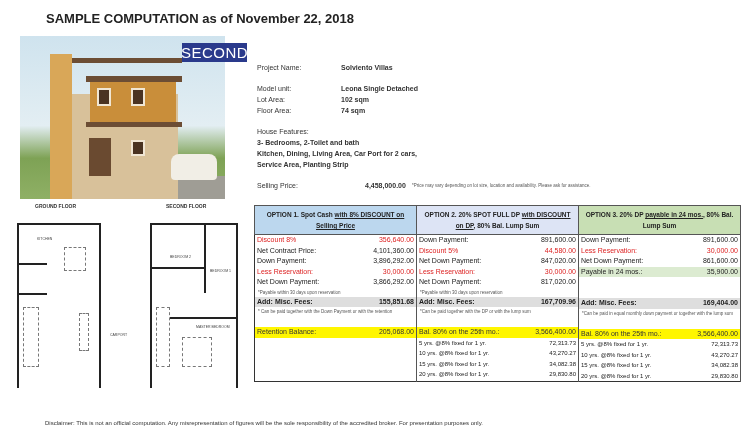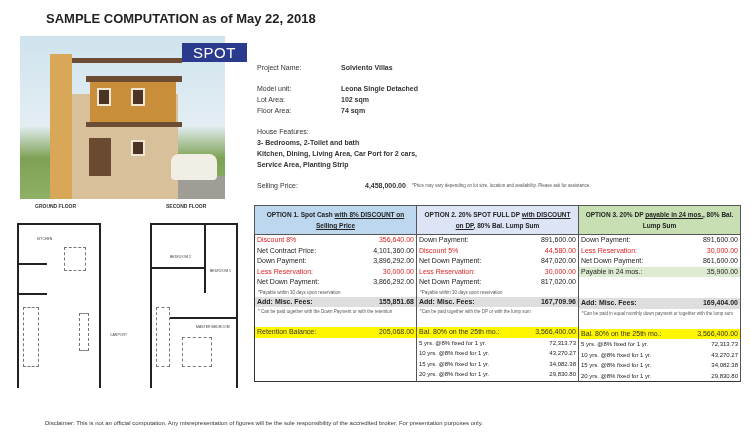--- a/index.html
+++ b/index.html
@@ -43,37 +43,37 @@
   .plan { position: absolute; border: 2px solid #222; }
   .room-label { position: absolute; font-size: 3.5px; color: #444; }
   .wall { position: absolute; background: #222; }
   .dash { position: absolute; border: 1px dashed #777; }
 
   .disclaimer { position: absolute; left: 45px; top: 420px; font-size: 6px; color: #333; }
 </style>
 </head>
 <body>
 
-<div class="title">SAMPLE COMPUTATION as of May 22, 2018</div>
+<div class="title">SAMPLE COMPUTATION as of November 22, 2018</div>
 
 <div class="house">
   <div class="driveway"></div>
   <div class="h-wall" style="left:48px;top:58px;width:110px;height:105px;"></div>
   <div class="h-orange" style="left:30px;top:18px;width:22px;height:145px;background:#d9a758;"></div>
   <div class="h-dark" style="left:52px;top:22px;width:110px;height:5px;"></div>
   <div class="h-dark" style="left:66px;top:40px;width:96px;height:6px;"></div>
   <div class="h-orange" style="left:70px;top:46px;width:86px;height:40px;"></div>
   <div class="h-dark" style="left:66px;top:86px;width:96px;height:5px;"></div>
   <div class="h-win" style="left:77px;top:52px;width:14px;height:18px;"></div>
   <div class="h-win" style="left:111px;top:52px;width:14px;height:18px;"></div>
   <div class="h-door" style="left:69px;top:102px;width:22px;height:38px;"></div>
   <div class="h-win" style="left:111px;top:104px;width:14px;height:16px;"></div>
   <div class="car"></div>
 </div>
-<div class="leona-badge">SPOT</div>
+<div class="leona-badge">SECOND</div>
 
 <div class="info">
   <div class="row" style="top:0;">
       <span class="lbl">Project Name:</span>
       <span class="val">Solviento Villas</span>
     </div>
   <div class="row" style="top:21px;">
       <span class="lbl">Model unit:</span>
       <span class="val">Leona Single Detached</span>
     </div>

